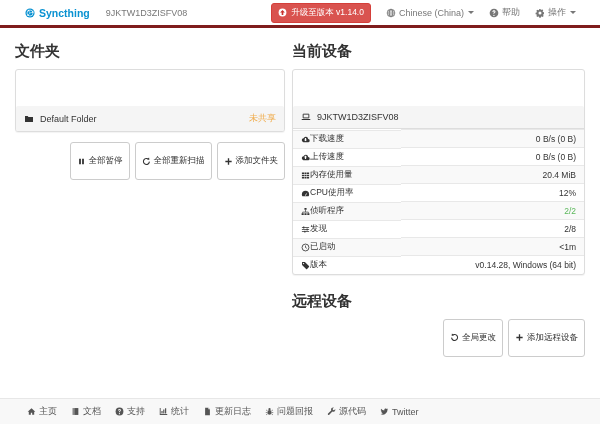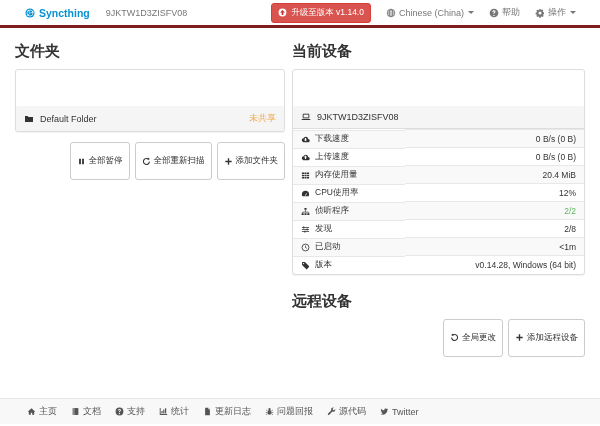--- a/index.html
+++ b/index.html
@@ -46,21 +46,21 @@
   
   .btn-row{display:flex;justify-content:flex-end;gap:5px;margin-top:10px;}
   .btn{
     display:inline-flex;align-items:center;gap:3px;background:#fff;border:1px solid #ccc;
     border-radius:3px;padding:12px 6px;font-size:8.5px;color:#333;cursor:pointer;white-space:nowrap;
   }
   
   table.device-table{width:100%;border-collapse:collapse;font-size:8.5px;}
   .device-table td{padding:2.5px 8px;border-top:1px solid #e8e8e8;}
   .device-table tr:nth-child(odd) td{background:#f9f9f9;}
-  .device-table td.lbl{display:flex;align-items:center;gap:5px;color:#333;}
+  .device-table td.lbl{display:flex;align-items:center;color:#333;}
   .device-table td.val{text-align:right;color:#333;white-space:nowrap;}
   .device-table td.val.success{color:var(--success);}
   
   .footer{
     position:absolute;left:0;bottom:2px;width:600px;height:26px;
     background:#f8f8f8;border-top:1px solid #e7e7e7;
     display:flex;align-items:center;gap:14px;padding:0 27px;color:#555;
   }
   .footer .nav-item{color:#555;}
 </style>

